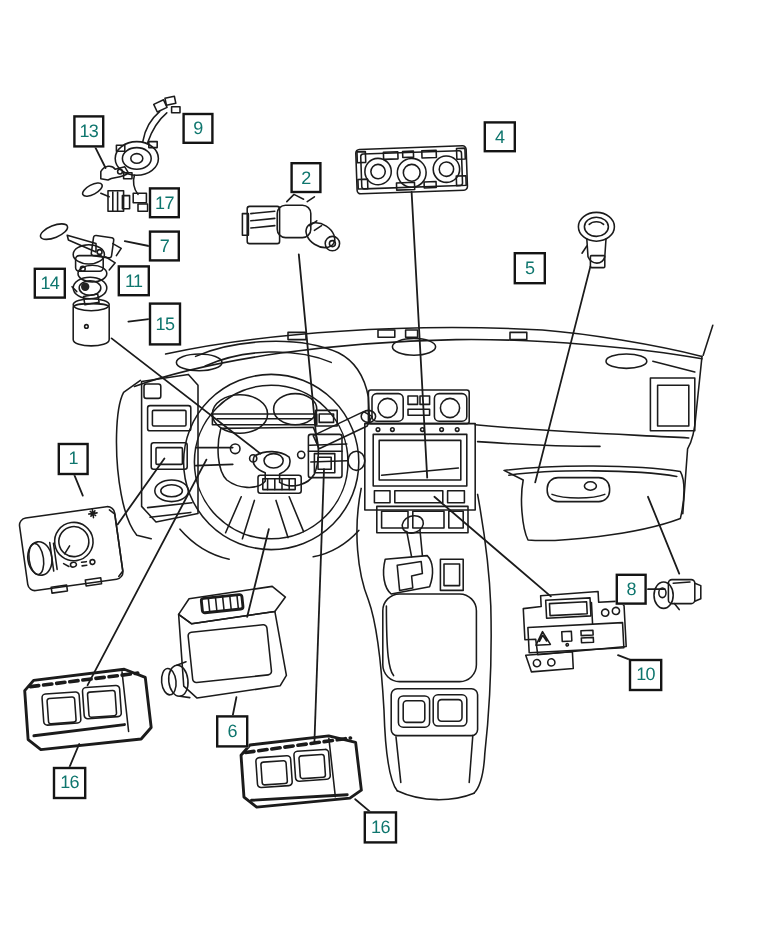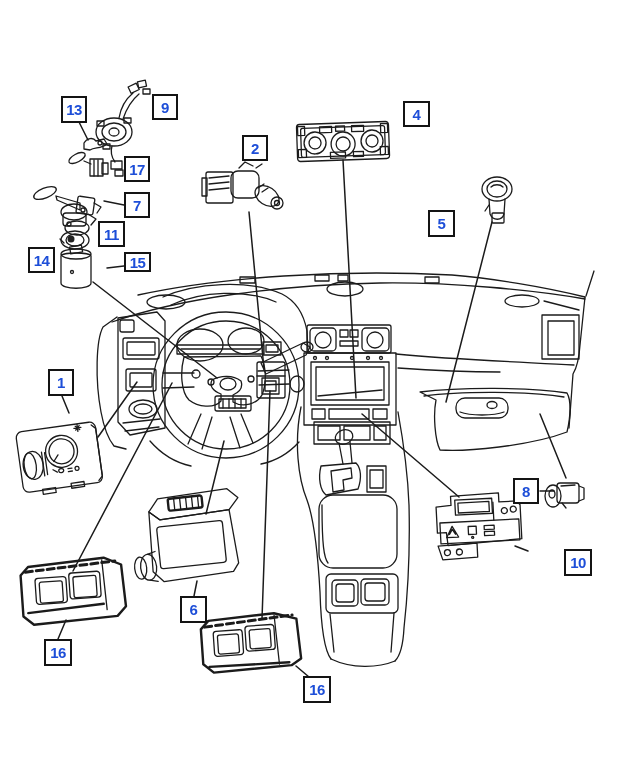--- a/index.html
+++ b/index.html
@@ -9,22 +9,22 @@
   }
   .stage svg{position:absolute;left:0;top:0;}
   svg *{vector-effect:non-scaling-stroke;}
   .ln{fill:none;stroke:#1b1b1b;stroke-width:1.3;stroke-linecap:round;stroke-linejoin:round;}
   .thick{stroke-width:2.4;}
   .dashedge{stroke-width:3;stroke-dasharray:7 4;}
   .leader{fill:none;stroke:#1b1b1b;stroke-width:1.5;stroke-linecap:round;}
   .darkfill{fill:#222;stroke:none;}
   .callout{
     position:absolute;display:flex;align-items:center;justify-content:center;
-    background:#ffffff;border:2.5px solid #141414;color:#1d4ed8;
-    font-weight:700;font-size:15px;letter-spacing:-0.5px;box-sizing:border-box;
+    background:#ffffff;border:2.5px solid #141414;color:#0f766e;
+    font-weight:400;font-size:15px;letter-spacing:-0.5px;box-sizing:border-box;
     user-select:none;
   }
 </style>
 </head>
 <body>
 
 <div class="stage">
 
 <svg width="640" height="778" viewBox="0 0 640 778">
 
@@ -369,36 +369,36 @@
     </div>
   <div class="callout" style="left:124px;top:192px;width:26px;height:26px;">
       <span>7</span>
     </div>
   <div class="callout" style="left:513px;top:478px;width:26px;height:26px;">
       <span>8</span>
     </div>
   <div class="callout" style="left:152px;top:94px;width:26px;height:26px;">
       <span>9</span>
     </div>
-  <div class="callout" style="left:524px;top:549px;width:28px;height:27px;margin-left:40px;">
+  <div class="callout" style="left:524px;top:549px;width:28px;height:27px;">
       <span>10</span>
     </div>
   <div class="callout" style="left:98px;top:221px;width:27px;height:26px;">
       <span>11</span>
     </div>
   <div class="callout" style="left:124px;top:156px;width:26px;height:26px;">
       <span>17</span>
     </div>
   <div class="callout" style="left:61px;top:96px;width:26px;height:27px;">
       <span>13</span>
     </div>
-  <div class="callout" style="left:28px;top:223px;width:27px;height:26px;margin-top:24px;">
+  <div class="callout" style="left:28px;top:223px;width:27px;height:26px;">
       <span>14</span>
     </div>
-  <div class="callout" style="left:124px;top:252px;width:27px;height:20px;">
+  <div class="callout" style="left:124px;top:252px;width:27px;height:36px;">
       <span>15</span>
     </div>
   <div class="callout" style="left:44px;top:639px;width:28px;height:27px;">
       <span>16</span>
     </div>
   <div class="callout" style="left:303px;top:676px;width:28px;height:27px;">
       <span>16</span>
     </div>
 
 </div>

